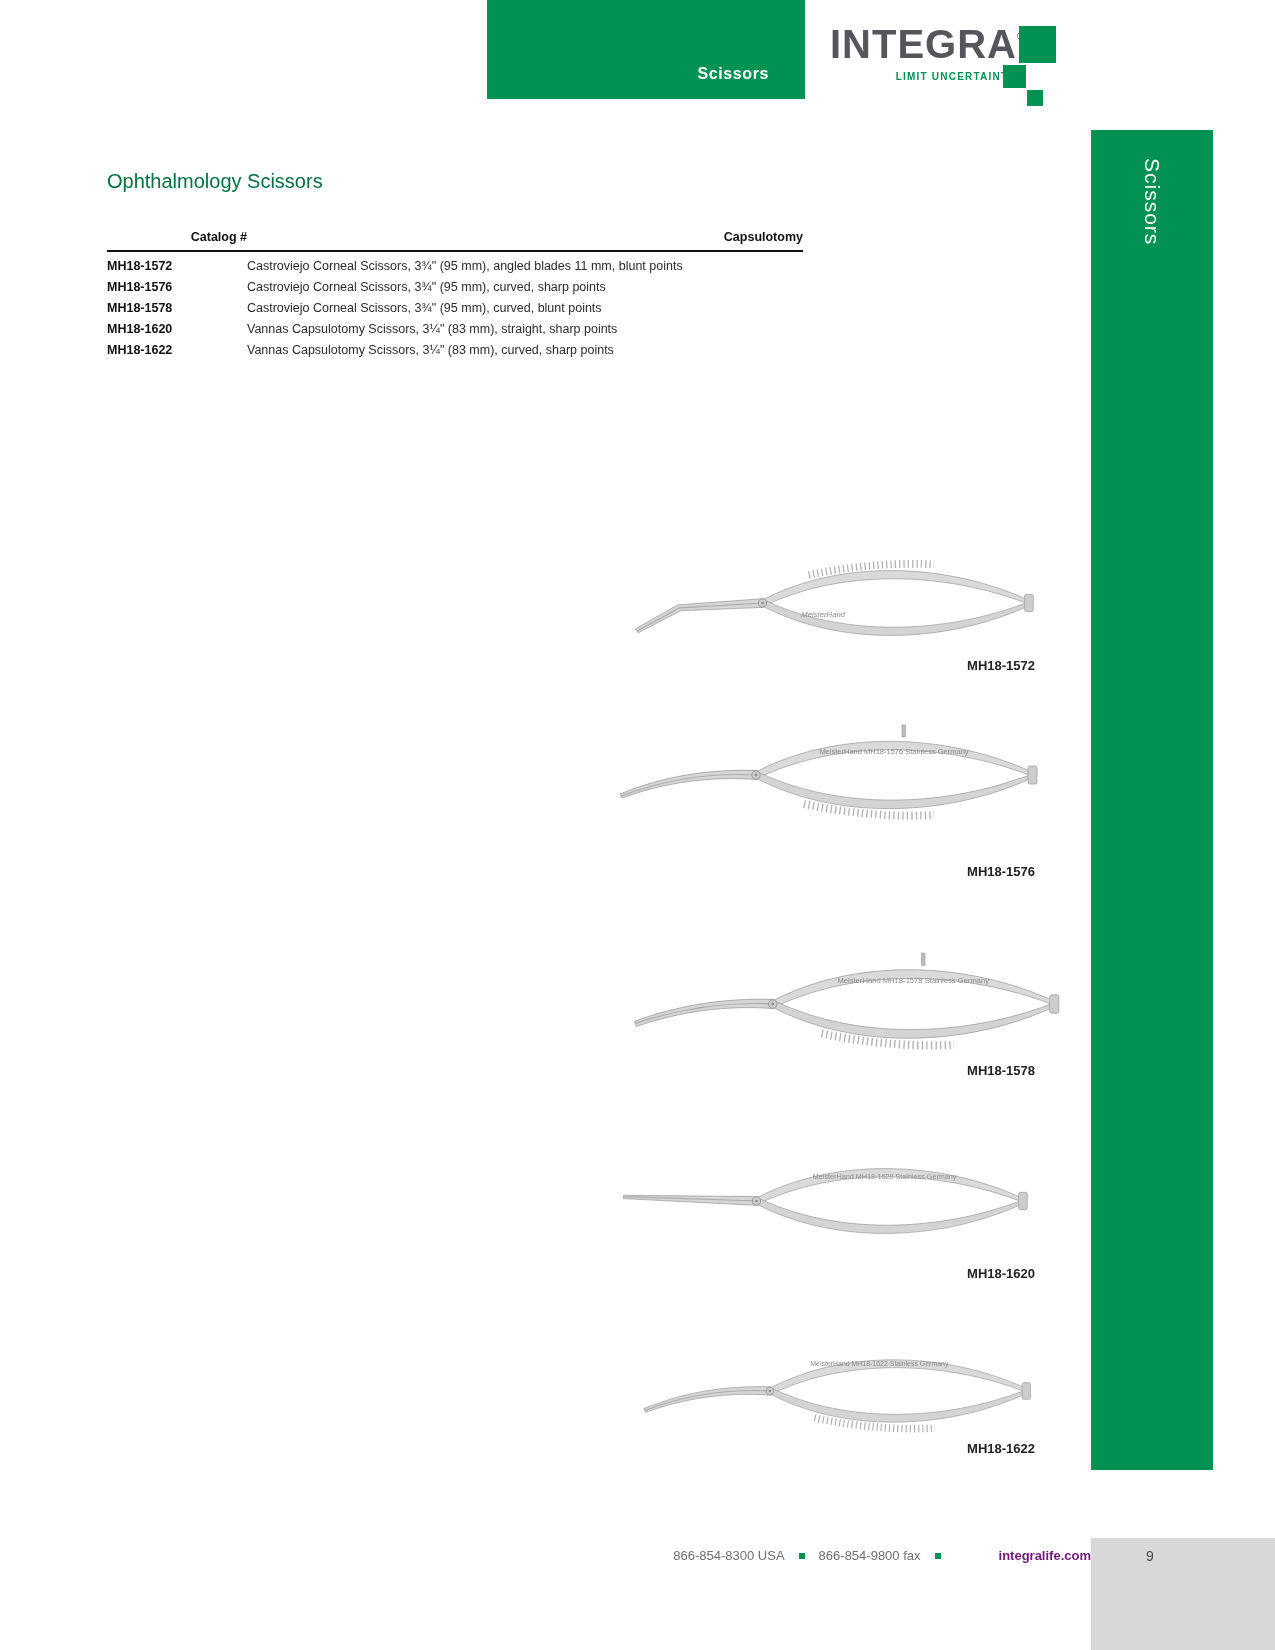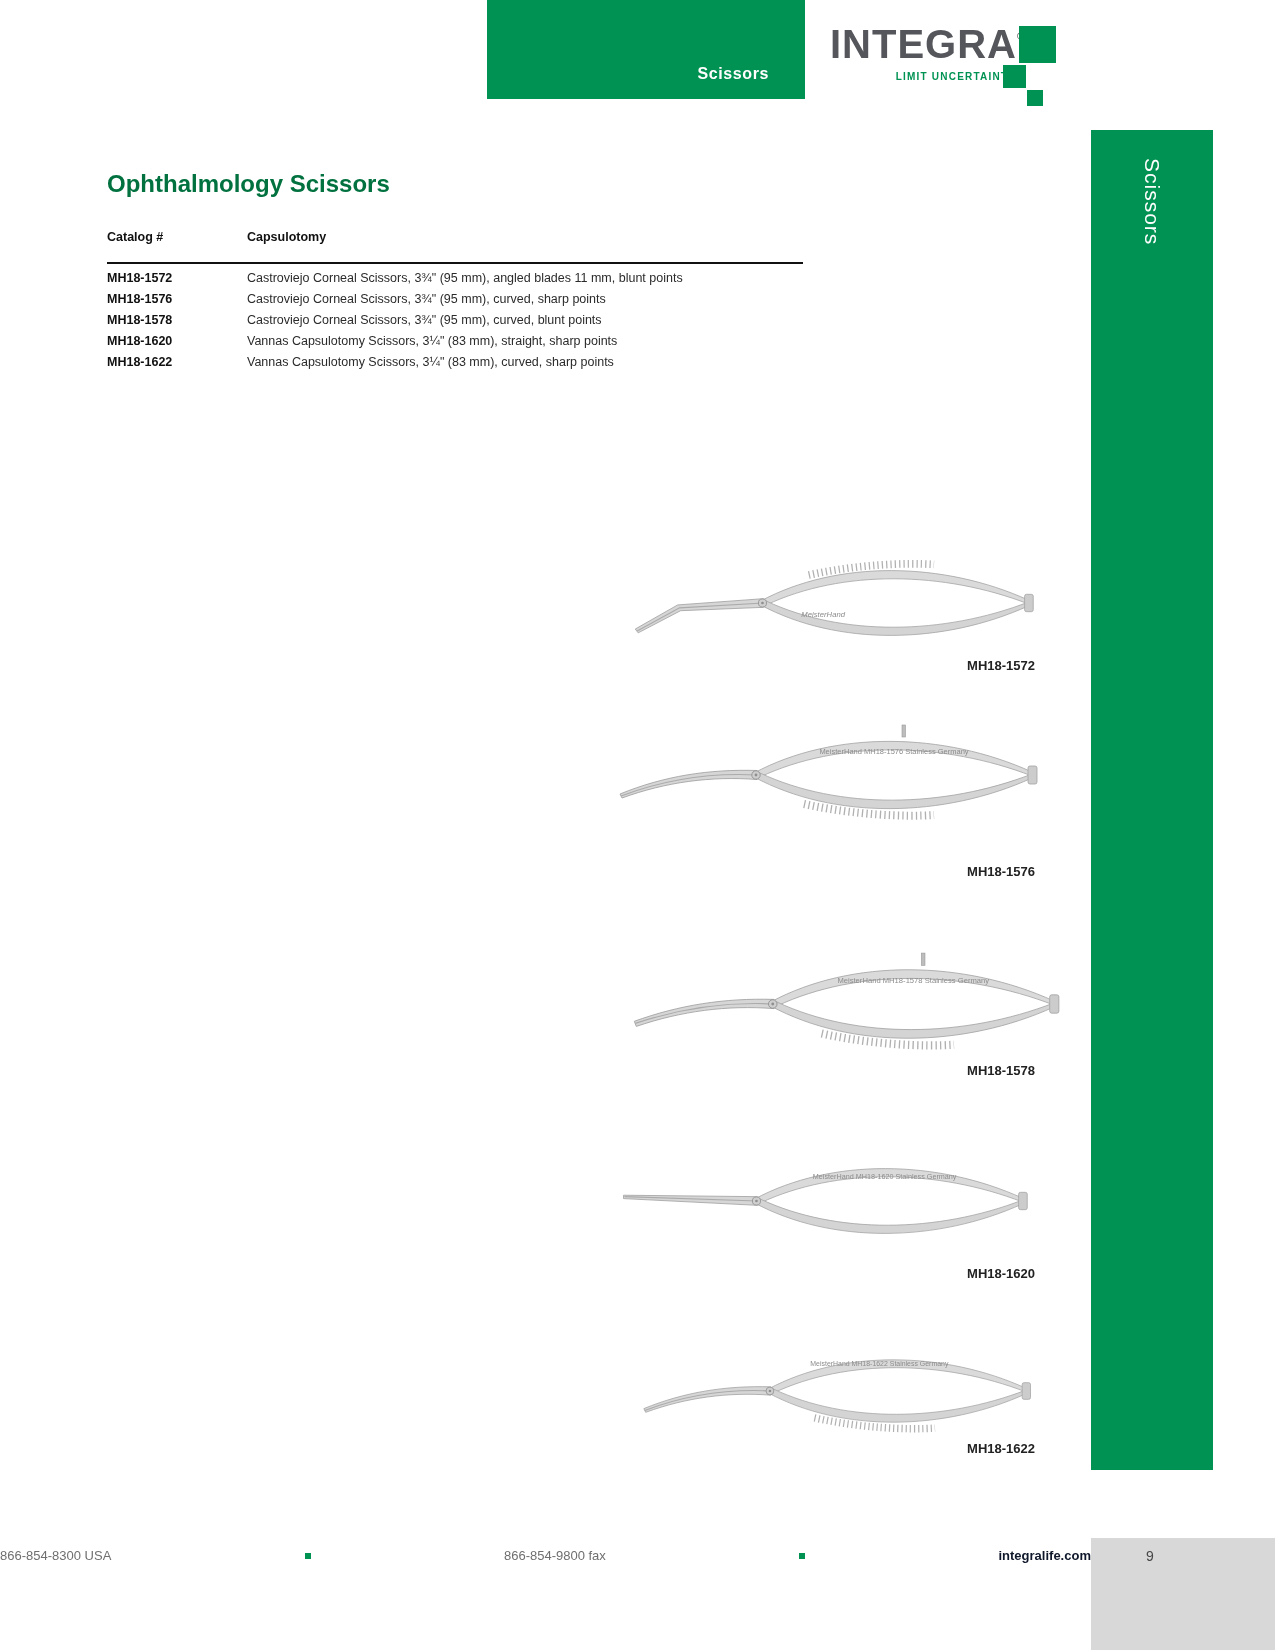--- a/index.html
+++ b/index.html
@@ -36,26 +36,26 @@
   .side-band { position:absolute; left:1091px; top:130px; width:122px; height:1340px; background:#009253; }
   .side-label {
     position:absolute; left:50%; transform:translateX(-50%); top:28px;
     writing-mode:vertical-rl; color:#ffffff; font-size:21px; letter-spacing:1px;
   }
 
   .corner-box { position:absolute; left:1091px; top:1538px; width:184px; height:112px; background:#d8d8d9; }
   .page-number { position:absolute; left:55px; top:10px; font-size:14px; color:#474747; }
 
   
-  .page-title { position:absolute; left:107px; top:170px; font-size:24px; font-weight:bold; color:#00713f; }
+  .page-title { position:absolute; left:107px; top:170px; font-size:20px; font-weight:normal; color:#00713f; }
 
   .catalog-table { position:absolute; left:107px; top:230px; width:696px; border-collapse:collapse; }
   .catalog-table th {
-    text-align:left; font-size:12.5px; font-weight:bold; color:#111111;
-    padding:0 0 18px 0; border-bottom:2px solid #111111;
+    text-align:right; font-size:12.5px; font-weight:bold; color:#111111;
+    padding:0 0 6px 0; border-bottom:2px solid #111111;
   }
   .catalog-table th.col-catalog, .catalog-table td.cell-catalog { width:140px; }
   .catalog-table td { font-size:12.5px; padding:7px 0 0 0; vertical-align:top; }
   .cell-catalog { font-weight:bold; color:#111111; }
   .cell-desc { color:#2b2b2b; }
 
   
   .fig { position:absolute;text-align:center; }
   .fig svg { display:block; width:100%; height:100%; }
   .fig-1572 { left:612px; top:550px;  width:432px; height:106px; }
@@ -67,25 +67,25 @@
   .fig-caption { position:absolute; right:240px; font-size:13px; font-weight:bold; color:#222222; }
   .cap-1572 { top:658px; }
   .cap-1576 { top:864px; }
   .cap-1578 { top:1063px; }
   .cap-1620 { top:1266px; }
   .cap-1622 { top:1441px; }
 
   
   .footer {
     position:absolute; left:0; top:1548px; width:1091px;
-    display:flex; justify-content:space-between; align-items:center; gap:14px;
+    display:flex; justify-content:flex-end; align-items:center; gap:14px;
     font-size:13px; color:#6f6f6f;
   }
   .footer .bullet { width:6px; height:6px; background:#009253; display:inline-block; }
-  .footer .site { color:#0f172a; font-weight:bold; text-decoration:none; }
+  .footer .site { color:#701a75; font-weight:bold; text-decoration:none;margin-left:44px; }
 </style>
 </head>
 <body>
 
 <div class="header-bar">
   <span class="header-tab">Scissors</span>
 </div>
 
 <div class="logo">
   <div class="logo-inner">

